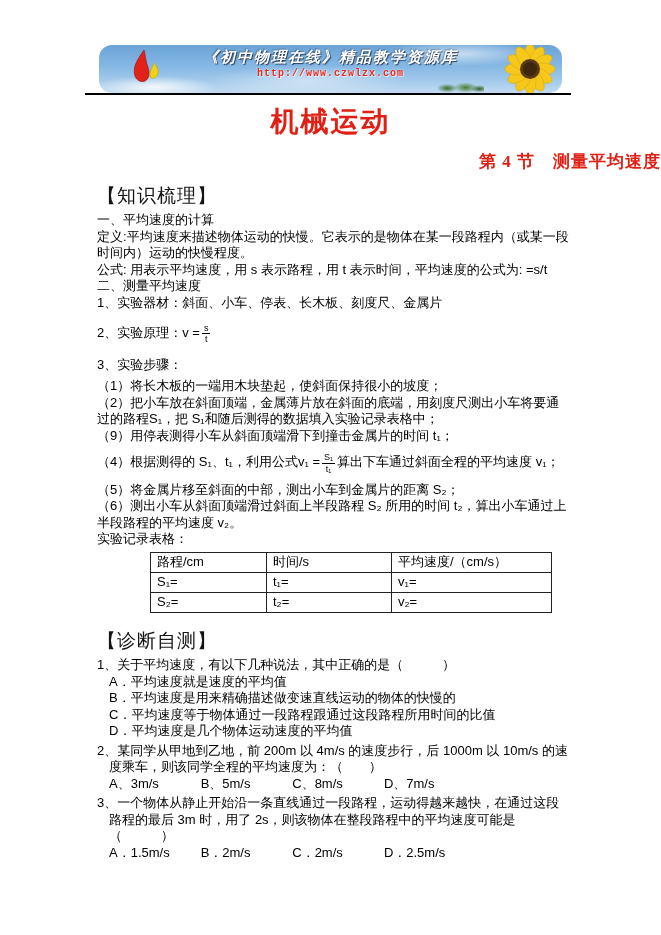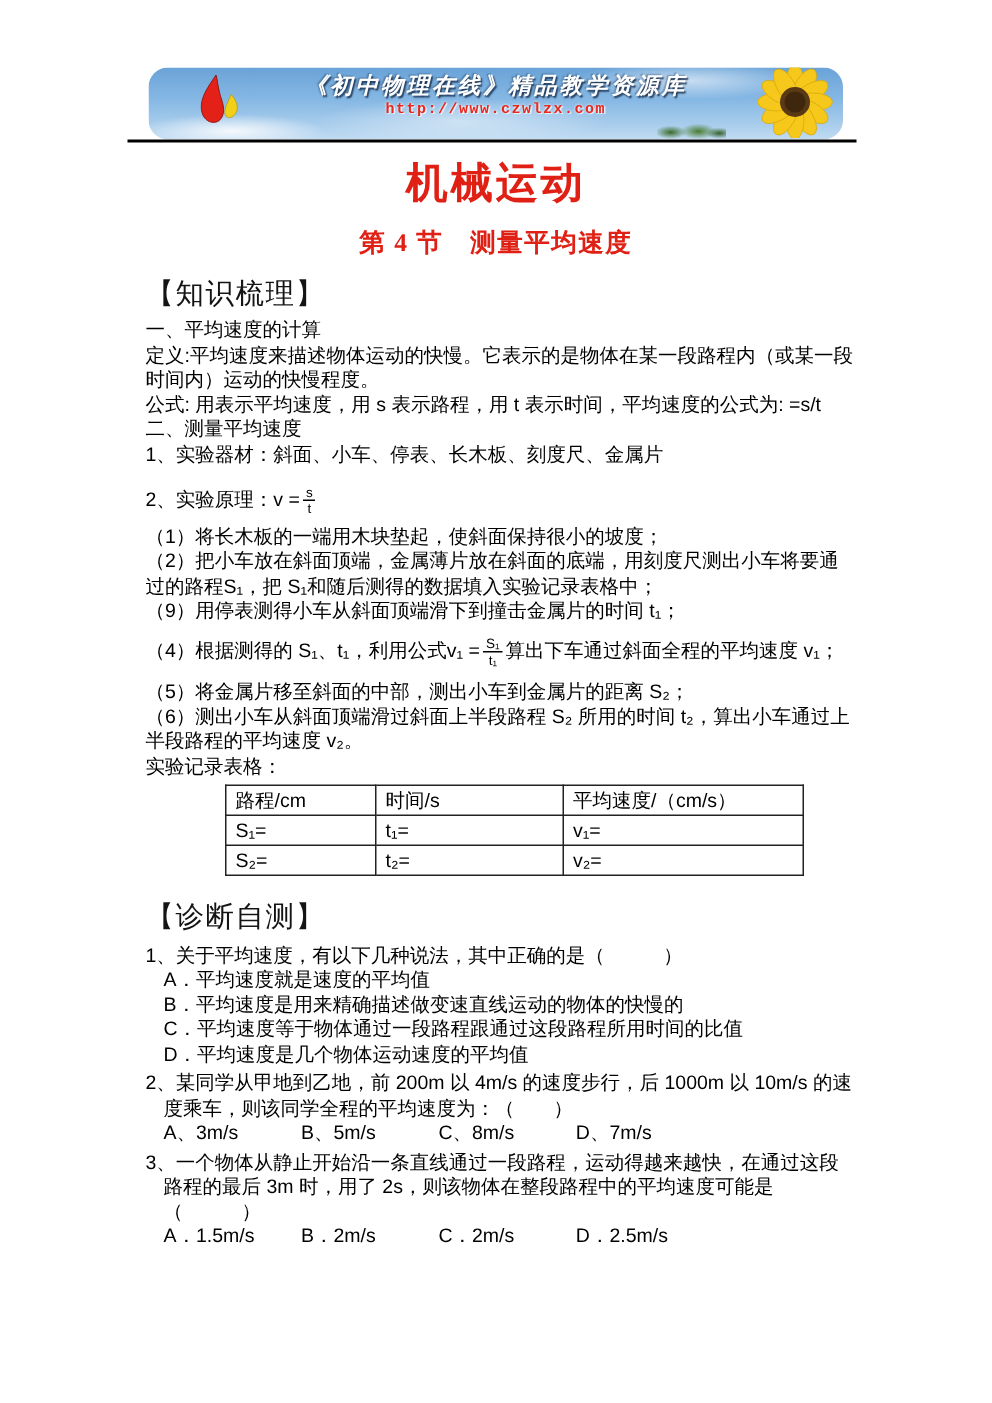--- a/index.html
+++ b/index.html
@@ -27,21 +27,21 @@
     background:
       radial-gradient(ellipse 14px 6px at 20% 60%, #3c6b2a, rgba(60,107,42,0) 75%),
       radial-gradient(ellipse 16px 7px at 60% 55%, #4a7c31, rgba(74,124,49,0) 75%),
       radial-gradient(ellipse 12px 5px at 90% 65%, #35612a, rgba(53,97,42,0) 75%); }
   .divider { position:absolute; left:85px; top:93px; width:486px; height:2px; background:#000; }
 
   
   .doc-title { position:absolute; left:0; right:0; top:103px; text-align:center;
     font-family:"Liberation Serif","DejaVu Serif",serif; font-weight:bold;
     font-size:28px; color:#e02015; letter-spacing:2px; }
-  .doc-subtitle { position:absolute; left:0; right:0; top:150px; text-align:center;
+  .doc-subtitle { position:absolute; left:0; right:0; top:150px; text-align:right;
     font-family:"Liberation Serif","DejaVu Serif",serif; font-weight:bold;
     font-size:17px; color:#e02015; letter-spacing:1px; }
   .section-head { font-family:"Liberation Serif","DejaVu Serif",serif;
     font-size:19px; color:#141414; letter-spacing:1px; font-weight:normal; }
   .head-knowledge { position:absolute; left:97px; top:183px; }
 
   
   .content { position:absolute; left:97px; top:212px; width:472px;
     font-size:13px; line-height:16.5px; color:#000; }
   .b { font-weight:normal; }
@@ -50,21 +50,21 @@
   .mt-sm { margin-top:5px; }
   .frac { display:inline-block; vertical-align:middle; text-align:center;
     font-size:9px; line-height:1.15; margin:0 2px; }
   .frac .num { display:block; border-bottom:1px solid #000; padding:0 2px; }
   .frac .den { display:block; }
 
   
   .rec-table { border-collapse:collapse; margin:4px 0 0 53px; font-size:13px; }
   .rec-table td, .rec-table th { border:1px solid #222; text-align:left; font-weight:normal;
     height:20px; padding:1px 4px 1px 6px; }
-  .rec-table .c1 { width:100px; } .rec-table .c2 { width:125px; } .rec-table .c3 { width:160px; }
+  .rec-table .c1 { width:116px; } .rec-table .c2 { width:125px; } .rec-table .c3 { width:160px; }
 
   
   .head-selftest { margin:20px 0 8px -0px; }
   .question { padding-left:12px; text-indent:-12px; margin-top:3px; }
   .option { padding-left:12px; margin-top:0; }
   .opt-row { padding-left:12px; margin-top:0; }
   .opt-row span { display:inline-block; }
   .opt-row .w1 { width:88px; }
 </style>
 </head>
@@ -113,20 +113,21 @@
   <div class="doc-subtitle">第 4 节　测量平均速度</div>
   <div class="section-head head-knowledge">【知识梳理】</div>
 
   <div class="content">
     <div class="b">一、平均速度的计算</div>
     <div><span class="b">定义:</span><span>平均速度来描述物体运动的快慢。它表示的是物体在某一段路程内（或某一段时间内）运动的快慢程度。</span></div>
     <div><span class="b">公式:</span><span> 用表示平均速度，用 s 表示路程，用 t 表示时间，平均速度的公式为: =s/t</span></div>
     <div class="b">二、测量平均速度</div>
     <div>1、实验器材：斜面、小车、停表、长木板、刻度尺、金属片</div>
     <div class="mt-lg"><span>2、实验原理：v =</span><span class="frac"><span class="num">s</span><span class="den">t</span></span></div>
+    <div class="mt-lg">3、实验步骤：</div>
     <div class="mt-sm">（1）将长木板的一端用木块垫起，使斜面保持很小的坡度；</div>
     <div>（2）把小车放在斜面顶端，金属薄片放在斜面的底端，用刻度尺测出小车将要通过的路程S₁，把 S₁和随后测得的数据填入实验记录表格中；</div>
     <div>（9）用停表测得小车从斜面顶端滑下到撞击金属片的时间 t₁；</div>
     <div class="mt-md"><span>（4）根据测得的 S₁、t₁，利用公式v₁ =</span><span class="frac"><span class="num">S₁</span><span class="den">t₁</span></span><span>算出下车通过斜面全程的平均速度 v₁；</span></div>
     <div class="mt-md">（5）将金属片移至斜面的中部，测出小车到金属片的距离 S₂；</div>
     <div>（6）测出小车从斜面顶端滑过斜面上半段路程 S₂ 所用的时间 t₂，算出小车通过上半段路程的平均速度 v₂。</div>
     <div>实验记录表格：</div>
 
     <table class="rec-table">
       <tbody>

